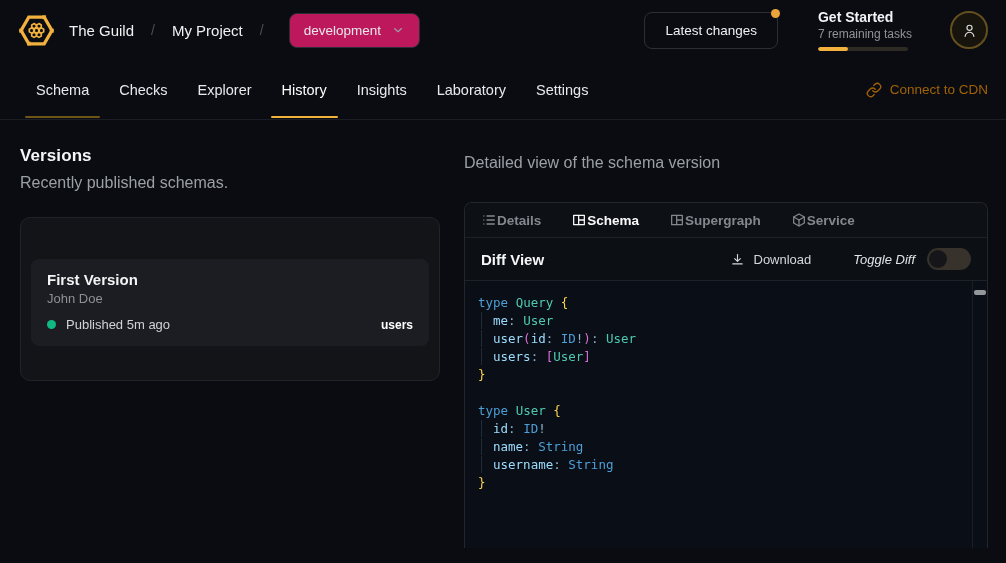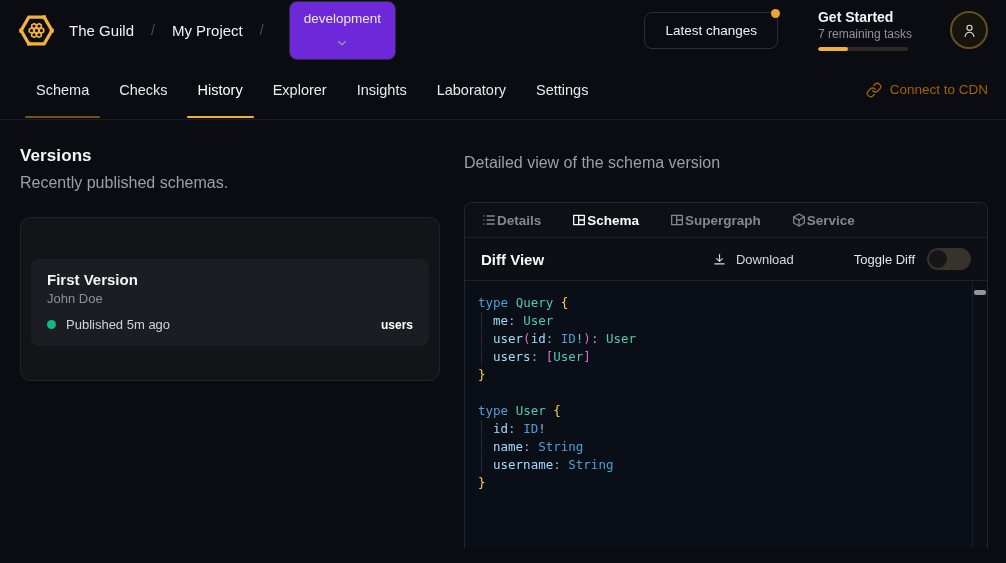--- a/index.html
+++ b/index.html
@@ -15,23 +15,23 @@
   
   .topbar {
     height:60px; display:flex; align-items:center;
     padding:0 18px; gap:14px;
   }
   .logo { width:37px; height:37px; cursor:pointer; flex:0 0 auto; }
   .crumb { font-size:15px; font-weight:500; color:#f0f1f3; cursor:pointer; }
   .crumb-sep { color:#4a4e57; font-size:14px; padding:0 3px; }
   .target-btn {
     display:flex; align-items:center; gap:10px;
-    background:#6d28d9; border:1px solid #2b2e35; border-radius:8px;
+    background:#be185d; border:1px solid #2b2e35; border-radius:8px;
     color:#e8e9eb; font-size:13.5px; font-family:inherit;
-    padding:9px 14px; margin-left:8px; cursor:pointer;flex-direction:column;
+    padding:9px 14px; margin-left:8px; cursor:pointer;
   }
   .target-btn .chev { color:#9a9ea6; }
   .spacer { flex:1; }
   .latest-btn {
     position:relative;
     background:transparent; border:1px solid #2c2f36; border-radius:8px;
     color:#f0f1f3; font-size:13.5px; font-family:inherit;
     padding:10px 20px; cursor:pointer;
   }
   .latest-dot {
@@ -105,21 +105,21 @@
   .ptab { display:flex; align-items:center; font-size:13.5px; font-weight:600;
           color:#84878d; cursor:pointer; }
   .ptab.active { color:#fafafa; }
   .diff-row {
     height:43px; background:#0c0f14; border-bottom:1px solid #1e2126;
     display:flex; align-items:center; padding:0 16px; flex:0 0 auto;
   }
   .diff-title { font-size:15px; font-weight:700; color:#f5f6f7; }
   .dl-btn { margin-left:auto; display:flex; align-items:center; gap:9px;
             font-size:13px; color:#d6d8da; cursor:pointer; }
-  .toggle-label { margin-left:60px; font-size:13px; color:#e2e4e6; }
+  .toggle-label { margin-left:42px; font-size:13px; color:#e2e4e6;font-style:italic; }
   .toggle {
     margin-left:12px; width:44px; height:22px; border-radius:11px;
     background:#37322b; position:relative; cursor:pointer; flex:0 0 auto;
   }
   .toggle-knob {
     position:absolute; left:2px; top:2px; width:18px; height:18px;
     border-radius:50%; background:#15151a;
   }
 
   
@@ -208,25 +208,25 @@
 <nav class="main-nav">
   <div class="nav-tabs" id="nav-tabs">
       <div class="nav-tab">
         <span>Schema</span>
         <span class="underline" style="background: rgb(109, 85, 23);"></span>
       </div>
       <div class="nav-tab">
         <span>Checks</span>
       </div>
       <div class="nav-tab">
+        <span>Explorer</span>
+      </div>
+      <div class="nav-tab">
         <span style="color: rgb(255, 255, 255);">History</span>
         <span class="underline" style="background: rgb(242, 177, 61);"></span>
-      </div>
-      <div class="nav-tab">
-        <span>Explorer</span>
       </div>
       <div class="nav-tab">
         <span>Insights</span>
       </div>
       <div class="nav-tab">
         <span>Laboratory</span>
       </div>
       <div class="nav-tab">
         <span>Settings</span>
       </div>

